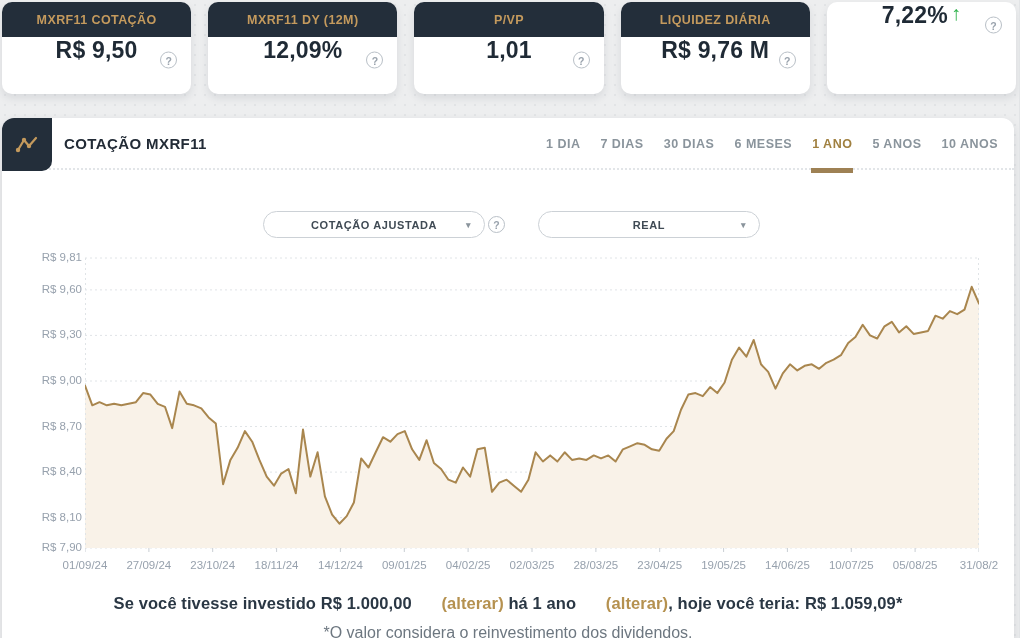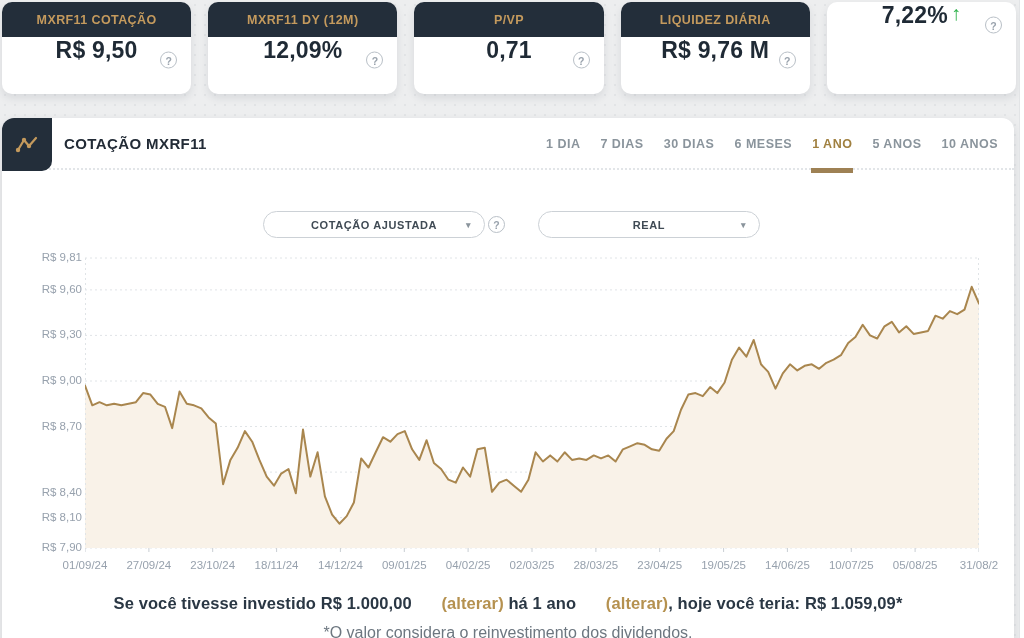--- a/index.html
+++ b/index.html
@@ -100,21 +100,21 @@
     <div class="card">
       <div class="card-h">MXRF11 DY (12M)</div>
       <div class="card-b">
         <span class="card-value">12,09%</span>
         <span class="help">?</span>
       </div>
     </div>
     <div class="card">
       <div class="card-h">P/VP</div>
       <div class="card-b">
-        <span class="card-value">0,71</span>
+        <span class="card-value">1,01</span>
         <span class="help">?</span>
       </div>
     </div>
     <div class="card">
       <div class="card-h">LIQUIDEZ DIÁRIA</div>
       <div class="card-b">
         <span class="card-value">R$ 9,76 M</span>
         <span class="help">?</span>
       </div>
     </div>
@@ -187,21 +187,21 @@
         <path d="M0,293 L0.0,130.5 L7.3,150.3 L14.5,147.2 L21.8,150.3 L29.1,148.8 L36.3,150.3 L43.6,148.8 L50.9,147.2 L58.1,138.1 L65.4,139.6 L72.7,148.8 L80.0,151.8 L87.2,173.1 L94.5,136.6 L101.8,148.8 L109.0,150.3 L116.3,153.3 L123.6,162.4 L130.8,168.5 L138.1,229.2 L145.4,204.9 L152.6,192.8 L159.9,176.1 L167.2,186.7 L174.4,204.9 L181.7,221.6 L189.0,230.7 L196.2,218.6 L203.5,214.0 L210.8,238.3 L218.0,174.6 L225.3,221.6 L232.6,197.3 L239.9,241.4 L247.1,259.6 L254.4,268.7 L261.7,261.1 L268.9,247.5 L276.2,203.4 L283.5,212.5 L290.7,197.3 L298.0,182.2 L305.3,186.7 L312.5,179.1 L319.8,176.1 L327.1,194.3 L334.3,204.9 L341.6,185.2 L348.9,208.0 L356.1,214.0 L363.4,224.7 L370.7,227.7 L378.0,212.5 L385.2,221.6 L392.5,194.3 L399.8,192.8 L407.0,236.8 L414.3,227.7 L421.6,224.7 L428.8,230.7 L436.1,236.8 L443.4,224.7 L450.6,197.3 L457.9,206.5 L465.2,200.4 L472.4,206.5 L479.7,197.3 L487.0,204.9 L494.2,203.4 L501.5,204.9 L508.8,200.4 L516.0,203.4 L523.3,200.4 L530.6,206.5 L537.9,194.3 L545.1,191.3 L552.4,188.2 L559.7,189.8 L566.9,194.3 L574.2,195.8 L581.5,183.7 L588.7,176.1 L596.0,154.8 L603.3,139.6 L610.5,138.1 L617.8,141.2 L625.1,132.1 L632.3,138.1 L639.6,127.5 L646.9,104.7 L654.1,92.6 L661.4,101.7 L668.7,85.0 L676.0,109.3 L683.2,116.9 L690.5,133.6 L697.8,118.4 L705.0,109.3 L712.3,115.4 L719.6,110.8 L726.8,109.3 L734.1,113.8 L741.4,107.8 L748.6,104.7 L755.9,100.2 L763.2,88.0 L770.4,82.0 L777.7,69.8 L785.0,80.4 L792.2,83.5 L799.5,71.3 L806.8,66.8 L814.0,77.4 L821.3,71.3 L828.6,78.9 L835.9,77.4 L843.1,75.9 L850.4,60.7 L857.7,63.7 L864.9,56.1 L872.2,59.2 L879.5,54.6 L886.7,31.8 L894.0,48.5 L894,293 Z" fill="#f9f2e8"></path>
         <line x1="0.5" x2="0.5" y1="3" y2="293" stroke="#e0e4e7" stroke-dasharray="2 3"></line>
         <line x1="893.5" x2="893.5" y1="3" y2="293" stroke="#e0e4e7" stroke-dasharray="2 3"></line>
         <polyline points="0.0,130.5 7.3,150.3 14.5,147.2 21.8,150.3 29.1,148.8 36.3,150.3 43.6,148.8 50.9,147.2 58.1,138.1 65.4,139.6 72.7,148.8 80.0,151.8 87.2,173.1 94.5,136.6 101.8,148.8 109.0,150.3 116.3,153.3 123.6,162.4 130.8,168.5 138.1,229.2 145.4,204.9 152.6,192.8 159.9,176.1 167.2,186.7 174.4,204.9 181.7,221.6 189.0,230.7 196.2,218.6 203.5,214.0 210.8,238.3 218.0,174.6 225.3,221.6 232.6,197.3 239.9,241.4 247.1,259.6 254.4,268.7 261.7,261.1 268.9,247.5 276.2,203.4 283.5,212.5 290.7,197.3 298.0,182.2 305.3,186.7 312.5,179.1 319.8,176.1 327.1,194.3 334.3,204.9 341.6,185.2 348.9,208.0 356.1,214.0 363.4,224.7 370.7,227.7 378.0,212.5 385.2,221.6 392.5,194.3 399.8,192.8 407.0,236.8 414.3,227.7 421.6,224.7 428.8,230.7 436.1,236.8 443.4,224.7 450.6,197.3 457.9,206.5 465.2,200.4 472.4,206.5 479.7,197.3 487.0,204.9 494.2,203.4 501.5,204.9 508.8,200.4 516.0,203.4 523.3,200.4 530.6,206.5 537.9,194.3 545.1,191.3 552.4,188.2 559.7,189.8 566.9,194.3 574.2,195.8 581.5,183.7 588.7,176.1 596.0,154.8 603.3,139.6 610.5,138.1 617.8,141.2 625.1,132.1 632.3,138.1 639.6,127.5 646.9,104.7 654.1,92.6 661.4,101.7 668.7,85.0 676.0,109.3 683.2,116.9 690.5,133.6 697.8,118.4 705.0,109.3 712.3,115.4 719.6,110.8 726.8,109.3 734.1,113.8 741.4,107.8 748.6,104.7 755.9,100.2 763.2,88.0 770.4,82.0 777.7,69.8 785.0,80.4 792.2,83.5 799.5,71.3 806.8,66.8 814.0,77.4 821.3,71.3 828.6,78.9 835.9,77.4 843.1,75.9 850.4,60.7 857.7,63.7 864.9,56.1 872.2,59.2 879.5,54.6 886.7,31.8 894.0,48.5" fill="none" stroke="#a9864e" stroke-width="2" stroke-linejoin="round" stroke-linecap="round"></polyline>
       </svg>
   <div class="y-label" style="top: -4px;">R$ 9,81</div>
       <div class="y-label" style="top: 27.8848px;">R$ 9,60</div>
       <div class="y-label" style="top: 73.4346px;">R$ 9,30</div>
       <div class="y-label" style="top: 118.984px;">R$ 9,00</div>
       <div class="y-label" style="top: 164.534px;">R$ 8,70</div>
-      <div class="y-label" style="top: 210.084px; margin-top: 21px;">R$ 8,40</div>
+      <div class="y-label" style="top: 210.084px;">R$ 8,40</div>
       <div class="y-label" style="top: 255.634px;">R$ 8,10</div>
       <div class="y-label" style="top: 286px; padding-left: 16px;">R$ 7,90</div>
       <div class="x-label" style="left: 51px;">01/09/24</div>
       <div class="x-label" style="left: 114.857px;">27/09/24</div>
       <div class="x-label" style="left: 178.714px;">23/10/24</div>
       <div class="x-label" style="left: 242.571px;">18/11/24</div>
       <div class="x-label" style="left: 306.429px;">14/12/24</div>
       <div class="x-label" style="left: 370.286px;">09/01/25</div>
       <div class="x-label" style="left: 434.143px;">04/02/25</div>
       <div class="x-label" style="left: 498px;">02/03/25</div>

